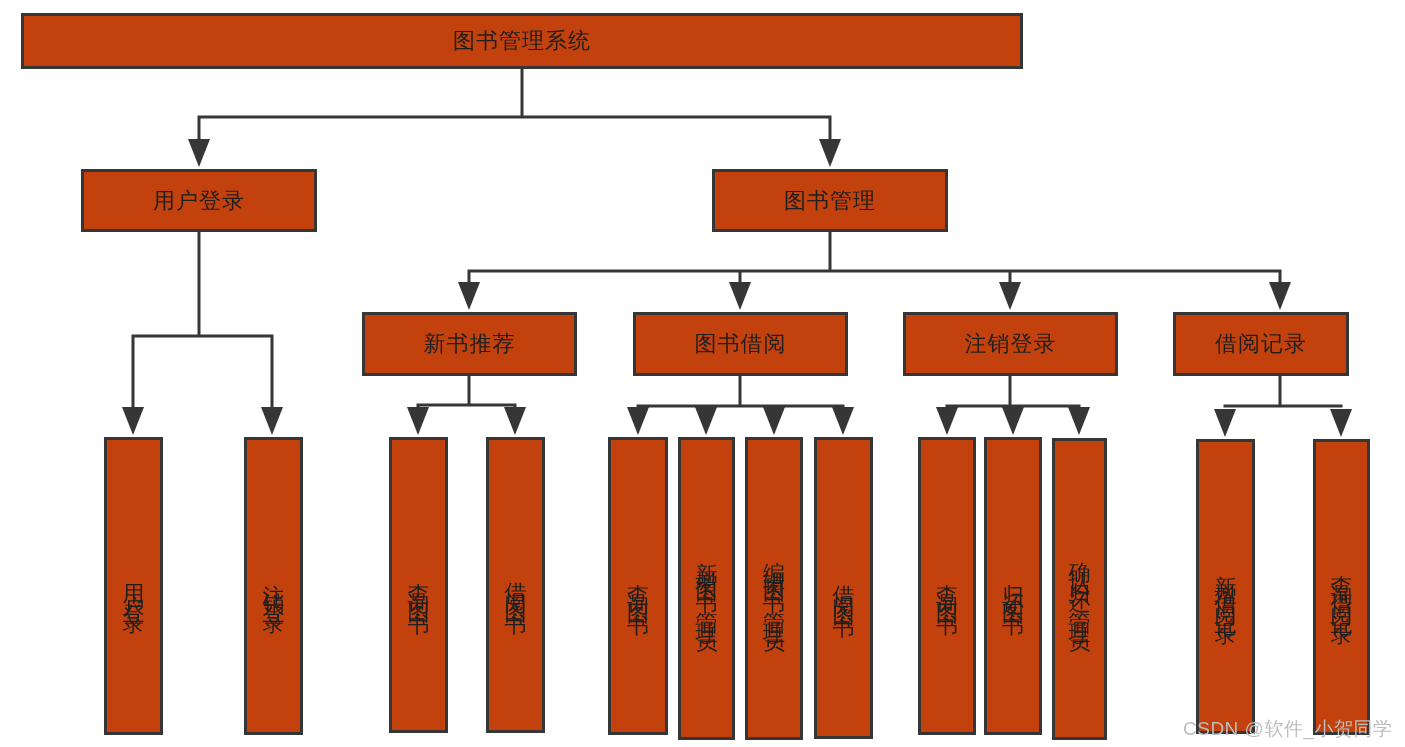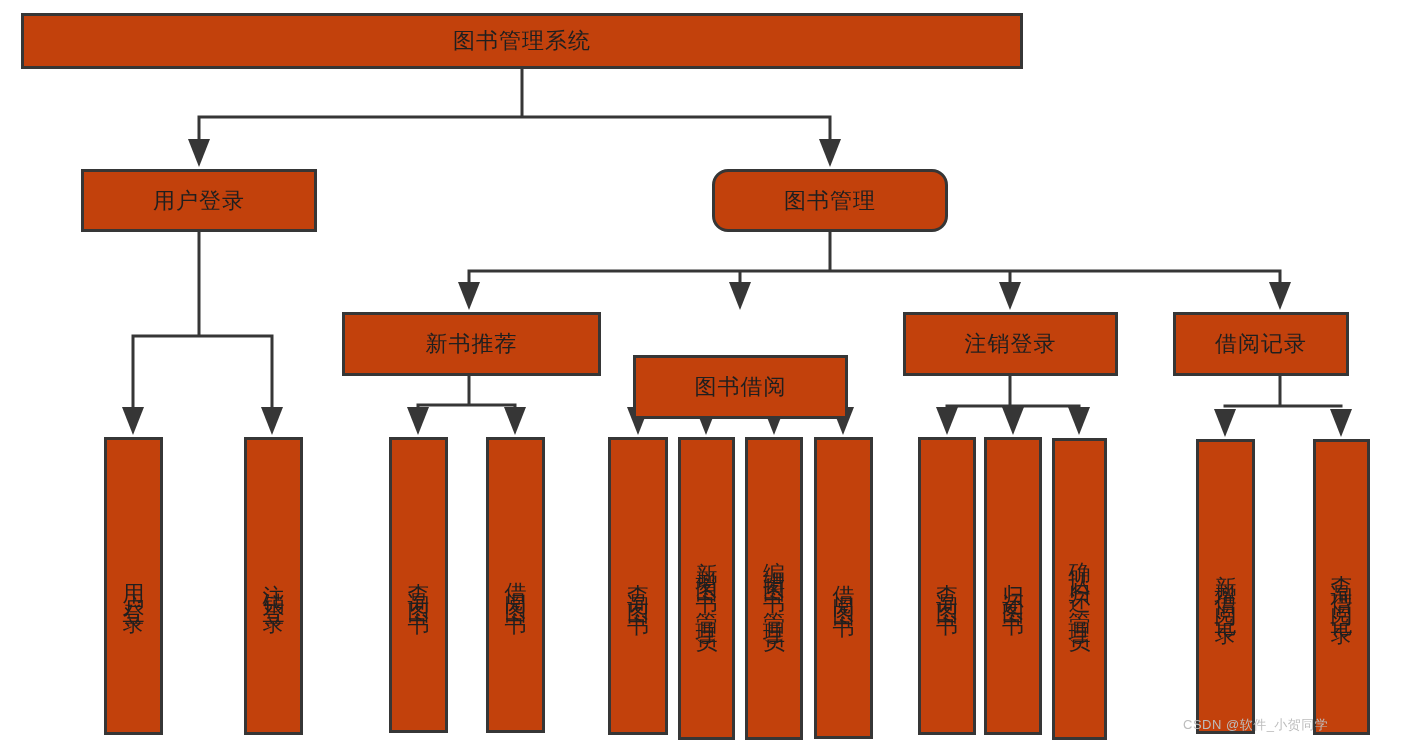--- a/index.html
+++ b/index.html
@@ -43,45 +43,45 @@
     writing-mode: vertical-rl;
     text-orientation: mixed;
     font-size: 22px;
     letter-spacing: 10px;
     white-space: normal;
   }
   
   .n-root            { left: 21px;   top: 13px;  width: 1002px; height: 56px; }
   
   .n-user-login      { left: 81px;   top: 169px; width: 236px;  height: 63px; }
-  .n-book-mgmt       { left: 712px;  top: 169px; width: 236px;  height: 63px; border-radius: 16px; }
+  .n-book-mgmt       { left: 712px;  top: 169px; width: 236px;  height: 63px; }
   
-  .n-new-book        { left: 342px;  top: 312px; width: 259px;  height: 64px; }
-  .n-book-borrow     { left: 633px;  top: 312px; width: 215px;  height: 64px; margin-top: 43px; }
+  .n-new-book        { left: 362px;  top: 312px; width: 215px;  height: 64px; }
+  .n-book-borrow     { left: 633px;  top: 312px; width: 215px;  height: 64px; }
   .n-current-borrow  { left: 903px;  top: 312px; width: 215px;  height: 64px; }
   .n-borrow-records  { left: 1173px; top: 312px; width: 176px;  height: 64px; }
   
   .n-g1a { left: 104px;  top: 437px; width: 59px; height: 298px; }
   .n-g1b { left: 244px;  top: 437px; width: 59px; height: 298px; }
   .n-g2a { left: 389px;  top: 437px; width: 59px; height: 296px; }
   .n-g2b { left: 486px;  top: 437px; width: 59px; height: 296px; }
   .n-g3a { left: 608px;  top: 437px; width: 60px; height: 298px; }
   .n-g3b { left: 678px;  top: 437px; width: 57px; height: 303px; }
   .n-g3c { left: 745px;  top: 437px; width: 58px; height: 303px; }
   .n-g3d { left: 814px;  top: 437px; width: 59px; height: 302px; }
   .n-g4a { left: 918px;  top: 437px; width: 58px; height: 298px; }
   .n-g4b { left: 984px;  top: 437px; width: 58px; height: 298px; }
   .n-g4c { left: 1052px; top: 438px; width: 55px; height: 302px; }
   .n-g5a { left: 1196px; top: 439px; width: 59px; height: 295px; }
   .n-g5b { left: 1313px; top: 439px; width: 57px; height: 296px; }
   .watermark {
     position: absolute;
     left: 1183px;
     top: 716px;
-    font-size: 13px;
+    font-size: 19px;
     color: #bdbdbd;
     letter-spacing: 0.5px;
     z-index: 5;
     white-space: nowrap;
   }
 </style>
 </head>
 <body>
 
 <div id="stage">

